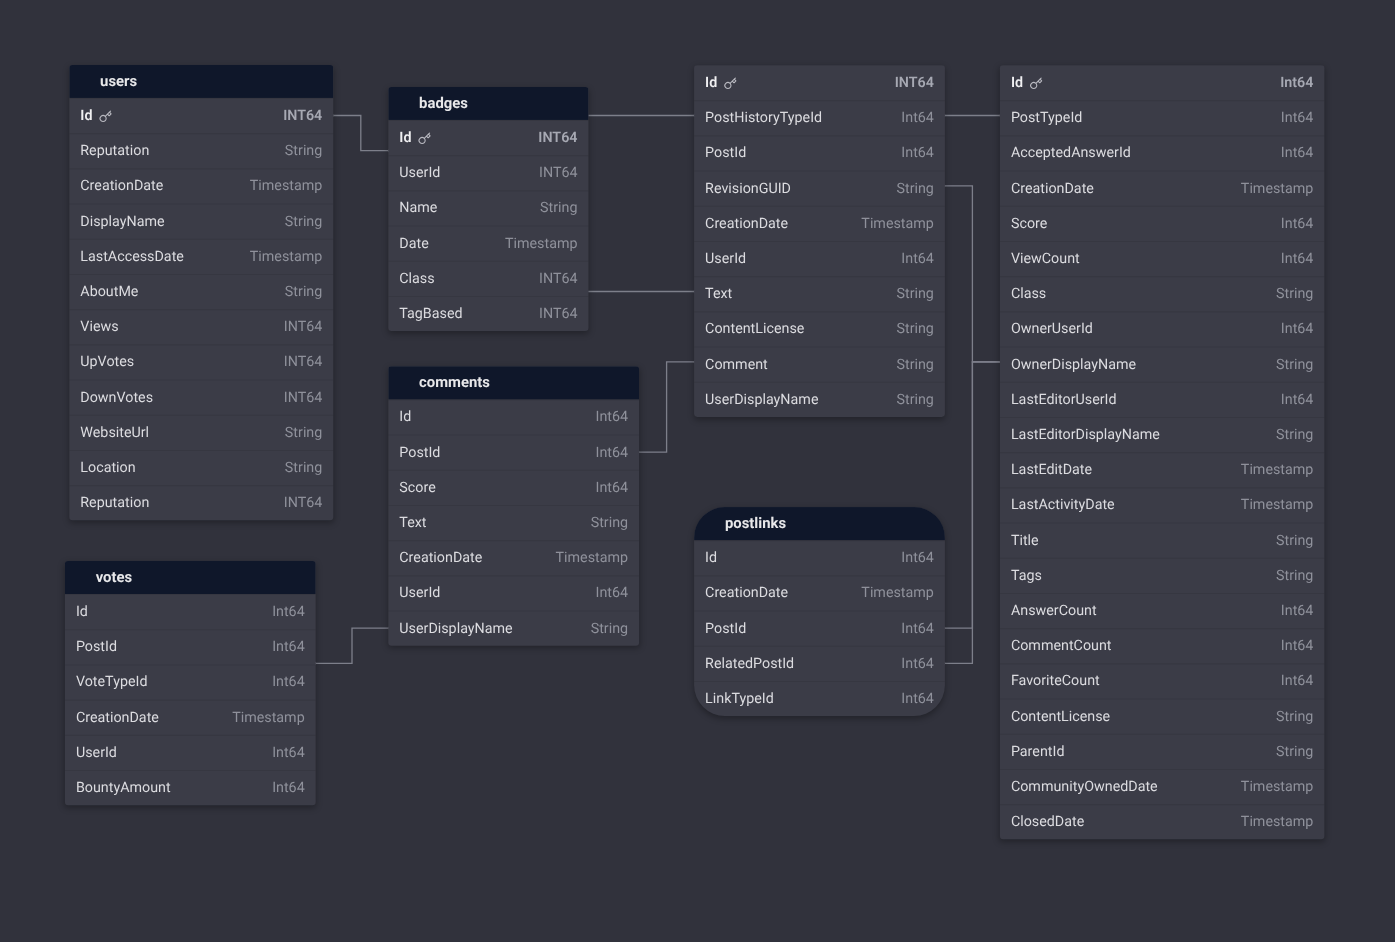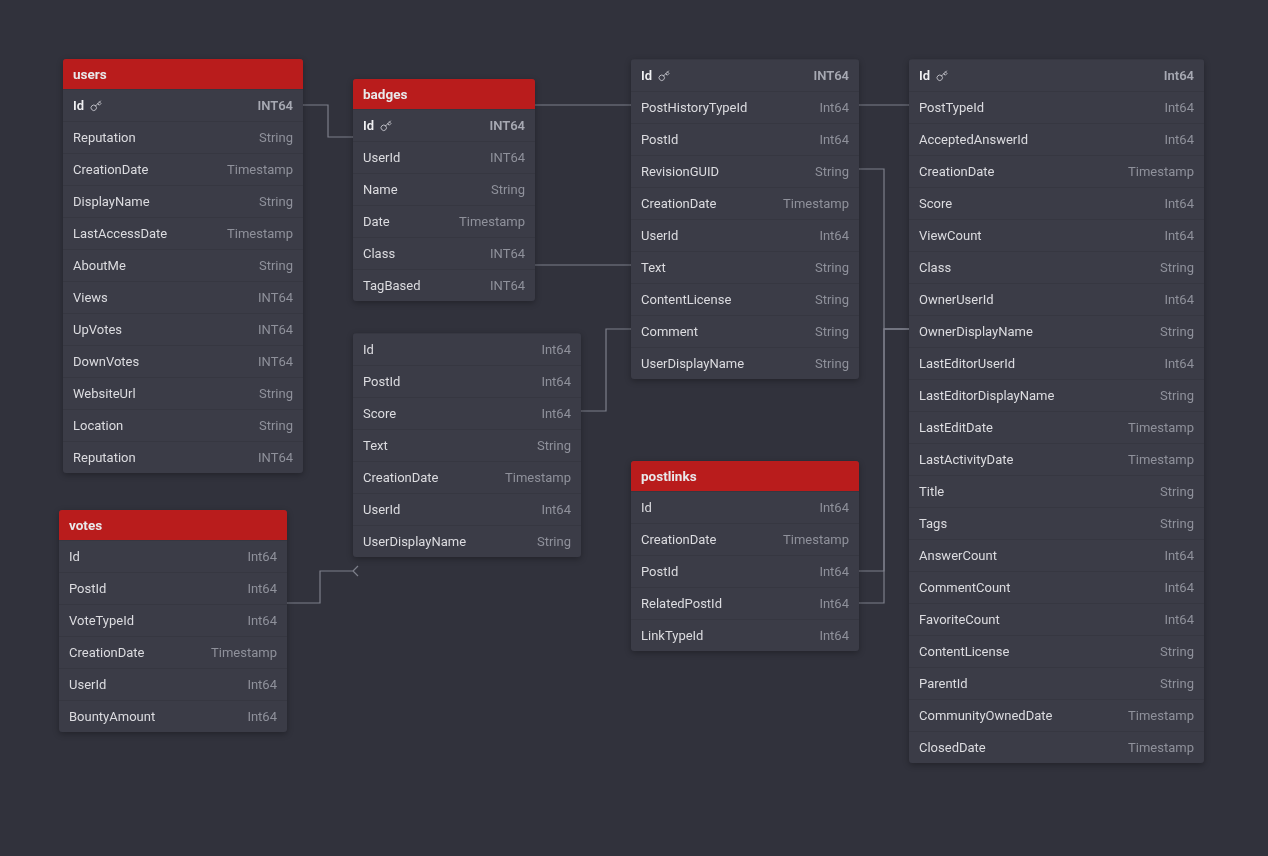--- a/index.html
+++ b/index.html
@@ -18,25 +18,25 @@
     pointer-events: none;
   }
   .table {
     position: absolute;
     background: #3b3c47;
     border-radius: 3px;
     box-shadow: 0 2px 6px rgba(0,0,0,0.3);
     overflow: hidden;
   }
   .table-header {
-    background: #b91c1c;
+    background: #0f172a;
     color: #e8e8ea;
     font-weight: 700;
     font-size: 13.5px;
-    padding: 8px 10px;
+    padding: 8px 28px;
     height: 30px;
     display: flex;
     align-items: center;
   }
   .row {
     display: flex;
     justify-content: space-between;
     align-items: center;
     height: 32px;
     padding: 0 10px;
@@ -253,20 +253,23 @@
       <div class="right">INT64</div>
     </div>
     <div class="row">
       <div class="left">
         <span>TagBased</span>
       </div>
       <div class="right">INT64</div>
     </div>
   </div>
 <div class="table" style="left: 353px; top: 333px; width: 228px;">
+    <div class="table-header">
+      <span>comments</span>
+    </div>
     <div class="row">
       <div class="left">
         <span>Id</span>
       </div>
       <div class="right">Int64</div>
     </div>
     <div class="row">
       <div class="left">
         <span>PostId</span>
       </div>
@@ -361,21 +364,21 @@
       </div>
       <div class="right">String</div>
     </div>
     <div class="row">
       <div class="left">
         <span>UserDisplayName</span>
       </div>
       <div class="right">String</div>
     </div>
   </div>
-<div class="table" style="left: 631px; top: 461px; width: 228px;">
+<div class="table" style="left: 631px; top: 461px; width: 228px; border-radius: 28px;">
     <div class="table-header">
       <span>postlinks</span>
     </div>
     <div class="row">
       <div class="left">
         <span>Id</span>
       </div>
       <div class="right">Int64</div>
     </div>
     <div class="row">

